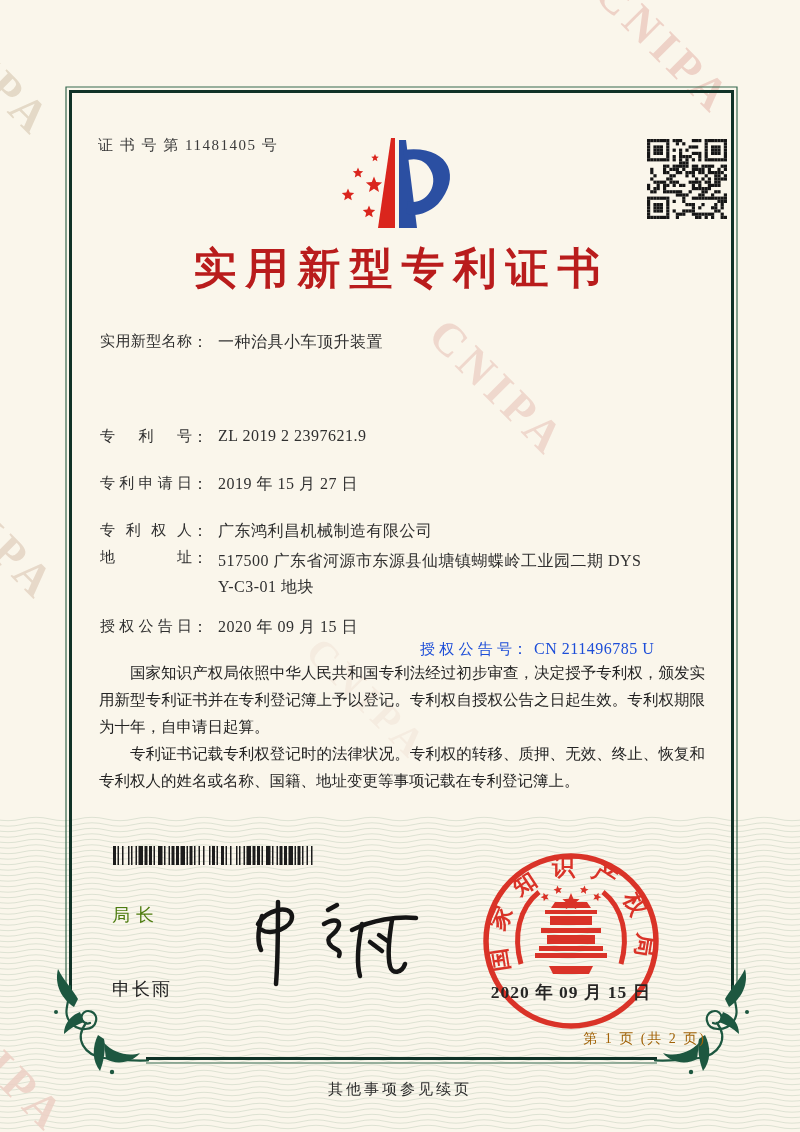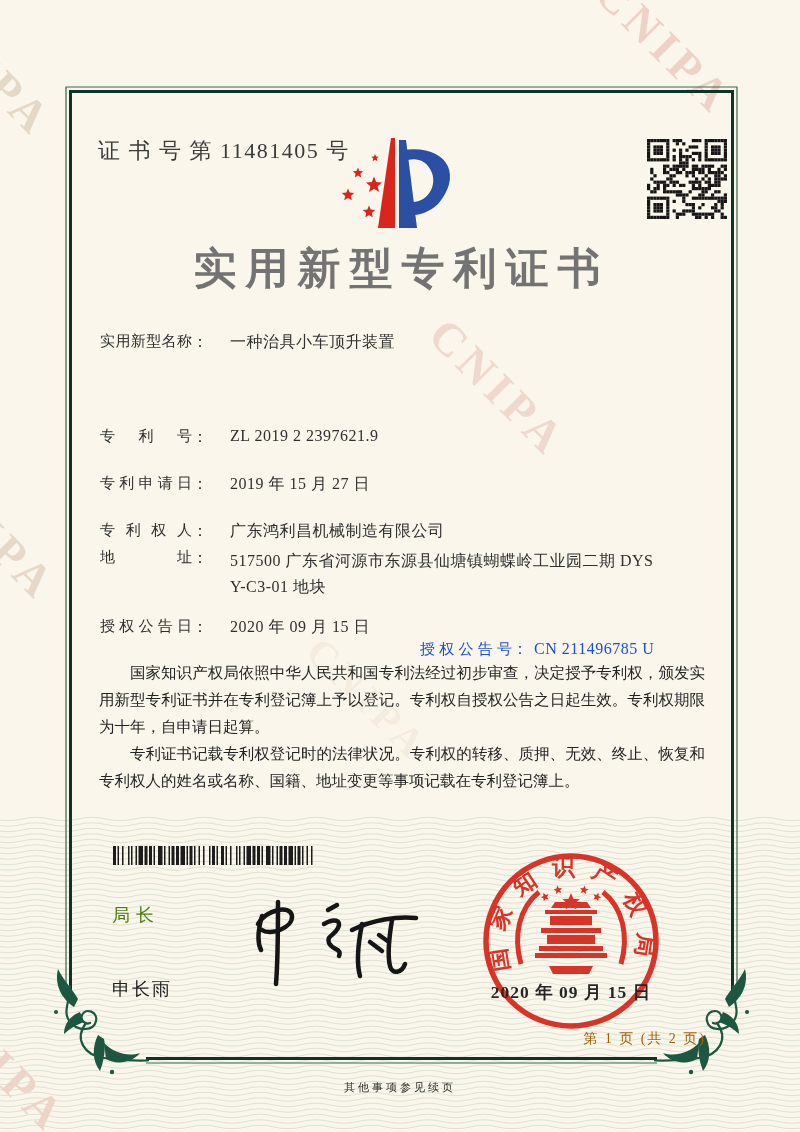--- a/index.html
+++ b/index.html
@@ -12,51 +12,51 @@
   .wm{position:absolute;z-index:1;font-weight:bold;font-size:46px;letter-spacing:6px;
       transform:rotate(45deg);transform-origin:left top;white-space:nowrap;user-select:none;}
   .wm1{left:-58px;top:-12px;color:#ddd0bb;opacity:.75;}
   .wm2{left:622px;top:-34px;color:#eccabf;opacity:.8;}
   .wm3{left:456px;top:308px;color:#eed3c8;opacity:.85;}
   .wm4{left:-54px;top:452px;color:#e3d2c1;opacity:.8;}
   .wm5{left:330px;top:628px;color:#f1e4d8;opacity:.55;font-size:40px;}
   .wm6{left:-44px;top:984px;color:#edd0c5;opacity:.85;}
   .frame-svg{position:absolute;left:0;top:0;width:800px;height:1132px;z-index:2;}
   
-  .cert-no{position:absolute;left:98px;top:136px;font-size:22px;letter-spacing:1.5px;color:#3b3b3b;z-index:3;}
+  .cert-no{position:absolute;left:98px;top:136px;font-size:15px;letter-spacing:1.5px;color:#3b3b3b;z-index:3;}
   .logo{position:absolute;left:328px;top:128px;z-index:3;}
   .qr{position:absolute;left:647px;top:139px;z-index:3;}
   .title{position:absolute;left:66px;top:240px;width:671px;text-align:center;font-size:43px;
-         font-weight:bold;letter-spacing:9px;color:#737373;z-index:3;}
+         font-weight:bold;letter-spacing:9px;color:#b91c1c;z-index:3;}
   
   .row{position:absolute;left:100px;font-size:16px;color:#303030;z-index:3;white-space:nowrap;}
   .row .lab{display:inline-block;width:92px;font-size:15px;text-align:justify;text-align-last:justify;vertical-align:top;}
   .row .col{display:inline-block;vertical-align:top;}
-  .row .val{display:inline-block;margin-left:22px;vertical-align:top;letter-spacing:.5px;}
+  .row .val{display:inline-block;margin-left:10px;vertical-align:top;letter-spacing:.5px;}
   .row.addr .val{white-space:pre-line;width:520px;line-height:26px;}
   .grant-no{position:absolute;left:420px;top:639px;font-size:16px;color:#1d4ed8;z-index:3;white-space:nowrap;}
   .grant-no .lab{display:inline-block;width:92px;font-size:15px;text-align:justify;text-align-last:justify;}
   .grant-no .val{margin-left:6px;letter-spacing:.5px;}
   
   .body-text{position:absolute;left:99px;top:659px;width:606px;font-size:15.5px;line-height:27px;
              text-align:justify;color:#242424;z-index:3;}
   .body-text p{margin:0;text-indent:2em;}
   
   .barcode{position:absolute;left:113px;top:846px;z-index:3;}
   
   .signer-title{position:absolute;left:112px;top:903px;font-size:18px;letter-spacing:6px;color:#4d7c0f;z-index:3;}
   .signer-name{position:absolute;left:112px;top:940px;font-size:18px;letter-spacing:2px;color:#222;z-index:3;margin-top:37px;}
   .signature{position:absolute;left:232px;top:880px;z-index:3;}
   
   .seal{position:absolute;left:476px;top:846px;z-index:4;opacity:.93;}
   .seal-ring-text{font-size:23px;font-weight:bold;letter-spacing:15px;}
   .seal-date{font-size:17.5px;letter-spacing:1px;font-weight:bold;}
   
   .page-info{position:absolute;left:66px;top:1030px;width:640px;text-align:right;font-size:14px;color:#a16207;z-index:3;letter-spacing:2px;}
-  .foot-note{position:absolute;left:0;top:1080px;width:800px;text-align:center;font-size:11px;color:#2b2b2b;z-index:3;letter-spacing:3px;}
+  .foot-note{position:absolute;left:0;top:1080px;width:800px;text-align:center;font-size:15px;color:#2b2b2b;z-index:3;letter-spacing:3px;}
 </style>
 </head>
 <body>
 
 <div class="page">
 
   <svg class="waves" viewBox="0 0 800 316" aria-hidden="true">
     <path id="wave-path" d="M-6 3.0 q14 3.4 28 0 q14 -3.4 28 0 q14 3.4 28 0 q14 -3.4 28 0 q14 3.4 28 0 q14 -3.4 28 0 q14 3.4 28 0 q14 -3.4 28 0 q14 3.4 28 0 q14 -3.4 28 0 q14 3.4 28 0 q14 -3.4 28 0 q14 3.4 28 0 q14 -3.4 28 0 q14 3.4 28 0 q14 -3.4 28 0 q14 3.4 28 0 q14 -3.4 28 0 q14 3.4 28 0 q14 -3.4 28 0 q14 3.4 28 0 q14 -3.4 28 0 q14 3.4 28 0 q14 -3.4 28 0 q14 3.4 28 0 q14 -3.4 28 0 q14 3.4 28 0 q14 -3.4 28 0 q14 3.4 28 0 q14 -3.4 28 0M-6 8.5 q14 3.4 28 0 q14 -3.4 28 0 q14 3.4 28 0 q14 -3.4 28 0 q14 3.4 28 0 q14 -3.4 28 0 q14 3.4 28 0 q14 -3.4 28 0 q14 3.4 28 0 q14 -3.4 28 0 q14 3.4 28 0 q14 -3.4 28 0 q14 3.4 28 0 q14 -3.4 28 0 q14 3.4 28 0 q14 -3.4 28 0 q14 3.4 28 0 q14 -3.4 28 0 q14 3.4 28 0 q14 -3.4 28 0 q14 3.4 28 0 q14 -3.4 28 0 q14 3.4 28 0 q14 -3.4 28 0 q14 3.4 28 0 q14 -3.4 28 0 q14 3.4 28 0 q14 -3.4 28 0 q14 3.4 28 0 q14 -3.4 28 0M-6 14.0 q14 3.4 28 0 q14 -3.4 28 0 q14 3.4 28 0 q14 -3.4 28 0 q14 3.4 28 0 q14 -3.4 28 0 q14 3.4 28 0 q14 -3.4 28 0 q14 3.4 28 0 q14 -3.4 28 0 q14 3.4 28 0 q14 -3.4 28 0 q14 3.4 28 0 q14 -3.4 28 0 q14 3.4 28 0 q14 -3.4 28 0 q14 3.4 28 0 q14 -3.4 28 0 q14 3.4 28 0 q14 -3.4 28 0 q14 3.4 28 0 q14 -3.4 28 0 q14 3.4 28 0 q14 -3.4 28 0 q14 3.4 28 0 q14 -3.4 28 0 q14 3.4 28 0 q14 -3.4 28 0 q14 3.4 28 0 q14 -3.4 28 0M-6 19.5 q14 3.4 28 0 q14 -3.4 28 0 q14 3.4 28 0 q14 -3.4 28 0 q14 3.4 28 0 q14 -3.4 28 0 q14 3.4 28 0 q14 -3.4 28 0 q14 3.4 28 0 q14 -3.4 28 0 q14 3.4 28 0 q14 -3.4 28 0 q14 3.4 28 0 q14 -3.4 28 0 q14 3.4 28 0 q14 -3.4 28 0 q14 3.4 28 0 q14 -3.4 28 0 q14 3.4 28 0 q14 -3.4 28 0 q14 3.4 28 0 q14 -3.4 28 0 q14 3.4 28 0 q14 -3.4 28 0 q14 3.4 28 0 q14 -3.4 28 0 q14 3.4 28 0 q14 -3.4 28 0 q14 3.4 28 0 q14 -3.4 28 0M-6 25.0 q14 3.4 28 0 q14 -3.4 28 0 q14 3.4 28 0 q14 -3.4 28 0 q14 3.4 28 0 q14 -3.4 28 0 q14 3.4 28 0 q14 -3.4 28 0 q14 3.4 28 0 q14 -3.4 28 0 q14 3.4 28 0 q14 -3.4 28 0 q14 3.4 28 0 q14 -3.4 28 0 q14 3.4 28 0 q14 -3.4 28 0 q14 3.4 28 0 q14 -3.4 28 0 q14 3.4 28 0 q14 -3.4 28 0 q14 3.4 28 0 q14 -3.4 28 0 q14 3.4 28 0 q14 -3.4 28 0 q14 3.4 28 0 q14 -3.4 28 0 q14 3.4 28 0 q14 -3.4 28 0 q14 3.4 28 0 q14 -3.4 28 0M-6 30.5 q14 3.4 28 0 q14 -3.4 28 0 q14 3.4 28 0 q14 -3.4 28 0 q14 3.4 28 0 q14 -3.4 28 0 q14 3.4 28 0 q14 -3.4 28 0 q14 3.4 28 0 q14 -3.4 28 0 q14 3.4 28 0 q14 -3.4 28 0 q14 3.4 28 0 q14 -3.4 28 0 q14 3.4 28 0 q14 -3.4 28 0 q14 3.4 28 0 q14 -3.4 28 0 q14 3.4 28 0 q14 -3.4 28 0 q14 3.4 28 0 q14 -3.4 28 0 q14 3.4 28 0 q14 -3.4 28 0 q14 3.4 28 0 q14 -3.4 28 0 q14 3.4 28 0 q14 -3.4 28 0 q14 3.4 28 0 q14 -3.4 28 0M-6 36.0 q14 3.4 28 0 q14 -3.4 28 0 q14 3.4 28 0 q14 -3.4 28 0 q14 3.4 28 0 q14 -3.4 28 0 q14 3.4 28 0 q14 -3.4 28 0 q14 3.4 28 0 q14 -3.4 28 0 q14 3.4 28 0 q14 -3.4 28 0 q14 3.4 28 0 q14 -3.4 28 0 q14 3.4 28 0 q14 -3.4 28 0 q14 3.4 28 0 q14 -3.4 28 0 q14 3.4 28 0 q14 -3.4 28 0 q14 3.4 28 0 q14 -3.4 28 0 q14 3.4 28 0 q14 -3.4 28 0 q14 3.4 28 0 q14 -3.4 28 0 q14 3.4 28 0 q14 -3.4 28 0 q14 3.4 28 0 q14 -3.4 28 0M-6 41.5 q14 3.4 28 0 q14 -3.4 28 0 q14 3.4 28 0 q14 -3.4 28 0 q14 3.4 28 0 q14 -3.4 28 0 q14 3.4 28 0 q14 -3.4 28 0 q14 3.4 28 0 q14 -3.4 28 0 q14 3.4 28 0 q14 -3.4 28 0 q14 3.4 28 0 q14 -3.4 28 0 q14 3.4 28 0 q14 -3.4 28 0 q14 3.4 28 0 q14 -3.4 28 0 q14 3.4 28 0 q14 -3.4 28 0 q14 3.4 28 0 q14 -3.4 28 0 q14 3.4 28 0 q14 -3.4 28 0 q14 3.4 28 0 q14 -3.4 28 0 q14 3.4 28 0 q14 -3.4 28 0 q14 3.4 28 0 q14 -3.4 28 0M-6 47.0 q14 3.4 28 0 q14 -3.4 28 0 q14 3.4 28 0 q14 -3.4 28 0 q14 3.4 28 0 q14 -3.4 28 0 q14 3.4 28 0 q14 -3.4 28 0 q14 3.4 28 0 q14 -3.4 28 0 q14 3.4 28 0 q14 -3.4 28 0 q14 3.4 28 0 q14 -3.4 28 0 q14 3.4 28 0 q14 -3.4 28 0 q14 3.4 28 0 q14 -3.4 28 0 q14 3.4 28 0 q14 -3.4 28 0 q14 3.4 28 0 q14 -3.4 28 0 q14 3.4 28 0 q14 -3.4 28 0 q14 3.4 28 0 q14 -3.4 28 0 q14 3.4 28 0 q14 -3.4 28 0 q14 3.4 28 0 q14 -3.4 28 0M-6 52.5 q14 3.4 28 0 q14 -3.4 28 0 q14 3.4 28 0 q14 -3.4 28 0 q14 3.4 28 0 q14 -3.4 28 0 q14 3.4 28 0 q14 -3.4 28 0 q14 3.4 28 0 q14 -3.4 28 0 q14 3.4 28 0 q14 -3.4 28 0 q14 3.4 28 0 q14 -3.4 28 0 q14 3.4 28 0 q14 -3.4 28 0 q14 3.4 28 0 q14 -3.4 28 0 q14 3.4 28 0 q14 -3.4 28 0 q14 3.4 28 0 q14 -3.4 28 0 q14 3.4 28 0 q14 -3.4 28 0 q14 3.4 28 0 q14 -3.4 28 0 q14 3.4 28 0 q14 -3.4 28 0 q14 3.4 28 0 q14 -3.4 28 0M-6 58.0 q14 3.4 28 0 q14 -3.4 28 0 q14 3.4 28 0 q14 -3.4 28 0 q14 3.4 28 0 q14 -3.4 28 0 q14 3.4 28 0 q14 -3.4 28 0 q14 3.4 28 0 q14 -3.4 28 0 q14 3.4 28 0 q14 -3.4 28 0 q14 3.4 28 0 q14 -3.4 28 0 q14 3.4 28 0 q14 -3.4 28 0 q14 3.4 28 0 q14 -3.4 28 0 q14 3.4 28 0 q14 -3.4 28 0 q14 3.4 28 0 q14 -3.4 28 0 q14 3.4 28 0 q14 -3.4 28 0 q14 3.4 28 0 q14 -3.4 28 0 q14 3.4 28 0 q14 -3.4 28 0 q14 3.4 28 0 q14 -3.4 28 0M-6 63.5 q14 3.4 28 0 q14 -3.4 28 0 q14 3.4 28 0 q14 -3.4 28 0 q14 3.4 28 0 q14 -3.4 28 0 q14 3.4 28 0 q14 -3.4 28 0 q14 3.4 28 0 q14 -3.4 28 0 q14 3.4 28 0 q14 -3.4 28 0 q14 3.4 28 0 q14 -3.4 28 0 q14 3.4 28 0 q14 -3.4 28 0 q14 3.4 28 0 q14 -3.4 28 0 q14 3.4 28 0 q14 -3.4 28 0 q14 3.4 28 0 q14 -3.4 28 0 q14 3.4 28 0 q14 -3.4 28 0 q14 3.4 28 0 q14 -3.4 28 0 q14 3.4 28 0 q14 -3.4 28 0 q14 3.4 28 0 q14 -3.4 28 0M-6 69.0 q14 3.4 28 0 q14 -3.4 28 0 q14 3.4 28 0 q14 -3.4 28 0 q14 3.4 28 0 q14 -3.4 28 0 q14 3.4 28 0 q14 -3.4 28 0 q14 3.4 28 0 q14 -3.4 28 0 q14 3.4 28 0 q14 -3.4 28 0 q14 3.4 28 0 q14 -3.4 28 0 q14 3.4 28 0 q14 -3.4 28 0 q14 3.4 28 0 q14 -3.4 28 0 q14 3.4 28 0 q14 -3.4 28 0 q14 3.4 28 0 q14 -3.4 28 0 q14 3.4 28 0 q14 -3.4 28 0 q14 3.4 28 0 q14 -3.4 28 0 q14 3.4 28 0 q14 -3.4 28 0 q14 3.4 28 0 q14 -3.4 28 0M-6 74.5 q14 3.4 28 0 q14 -3.4 28 0 q14 3.4 28 0 q14 -3.4 28 0 q14 3.4 28 0 q14 -3.4 28 0 q14 3.4 28 0 q14 -3.4 28 0 q14 3.4 28 0 q14 -3.4 28 0 q14 3.4 28 0 q14 -3.4 28 0 q14 3.4 28 0 q14 -3.4 28 0 q14 3.4 28 0 q14 -3.4 28 0 q14 3.4 28 0 q14 -3.4 28 0 q14 3.4 28 0 q14 -3.4 28 0 q14 3.4 28 0 q14 -3.4 28 0 q14 3.4 28 0 q14 -3.4 28 0 q14 3.4 28 0 q14 -3.4 28 0 q14 3.4 28 0 q14 -3.4 28 0 q14 3.4 28 0 q14 -3.4 28 0M-6 80.0 q14 3.4 28 0 q14 -3.4 28 0 q14 3.4 28 0 q14 -3.4 28 0 q14 3.4 28 0 q14 -3.4 28 0 q14 3.4 28 0 q14 -3.4 28 0 q14 3.4 28 0 q14 -3.4 28 0 q14 3.4 28 0 q14 -3.4 28 0 q14 3.4 28 0 q14 -3.4 28 0 q14 3.4 28 0 q14 -3.4 28 0 q14 3.4 28 0 q14 -3.4 28 0 q14 3.4 28 0 q14 -3.4 28 0 q14 3.4 28 0 q14 -3.4 28 0 q14 3.4 28 0 q14 -3.4 28 0 q14 3.4 28 0 q14 -3.4 28 0 q14 3.4 28 0 q14 -3.4 28 0 q14 3.4 28 0 q14 -3.4 28 0M-6 85.5 q14 3.4 28 0 q14 -3.4 28 0 q14 3.4 28 0 q14 -3.4 28 0 q14 3.4 28 0 q14 -3.4 28 0 q14 3.4 28 0 q14 -3.4 28 0 q14 3.4 28 0 q14 -3.4 28 0 q14 3.4 28 0 q14 -3.4 28 0 q14 3.4 28 0 q14 -3.4 28 0 q14 3.4 28 0 q14 -3.4 28 0 q14 3.4 28 0 q14 -3.4 28 0 q14 3.4 28 0 q14 -3.4 28 0 q14 3.4 28 0 q14 -3.4 28 0 q14 3.4 28 0 q14 -3.4 28 0 q14 3.4 28 0 q14 -3.4 28 0 q14 3.4 28 0 q14 -3.4 28 0 q14 3.4 28 0 q14 -3.4 28 0M-6 91.0 q14 3.4 28 0 q14 -3.4 28 0 q14 3.4 28 0 q14 -3.4 28 0 q14 3.4 28 0 q14 -3.4 28 0 q14 3.4 28 0 q14 -3.4 28 0 q14 3.4 28 0 q14 -3.4 28 0 q14 3.4 28 0 q14 -3.4 28 0 q14 3.4 28 0 q14 -3.4 28 0 q14 3.4 28 0 q14 -3.4 28 0 q14 3.4 28 0 q14 -3.4 28 0 q14 3.4 28 0 q14 -3.4 28 0 q14 3.4 28 0 q14 -3.4 28 0 q14 3.4 28 0 q14 -3.4 28 0 q14 3.4 28 0 q14 -3.4 28 0 q14 3.4 28 0 q14 -3.4 28 0 q14 3.4 28 0 q14 -3.4 28 0M-6 96.5 q14 3.4 28 0 q14 -3.4 28 0 q14 3.4 28 0 q14 -3.4 28 0 q14 3.4 28 0 q14 -3.4 28 0 q14 3.4 28 0 q14 -3.4 28 0 q14 3.4 28 0 q14 -3.4 28 0 q14 3.4 28 0 q14 -3.4 28 0 q14 3.4 28 0 q14 -3.4 28 0 q14 3.4 28 0 q14 -3.4 28 0 q14 3.4 28 0 q14 -3.4 28 0 q14 3.4 28 0 q14 -3.4 28 0 q14 3.4 28 0 q14 -3.4 28 0 q14 3.4 28 0 q14 -3.4 28 0 q14 3.4 28 0 q14 -3.4 28 0 q14 3.4 28 0 q14 -3.4 28 0 q14 3.4 28 0 q14 -3.4 28 0M-6 102.0 q14 3.4 28 0 q14 -3.4 28 0 q14 3.4 28 0 q14 -3.4 28 0 q14 3.4 28 0 q14 -3.4 28 0 q14 3.4 28 0 q14 -3.4 28 0 q14 3.4 28 0 q14 -3.4 28 0 q14 3.4 28 0 q14 -3.4 28 0 q14 3.4 28 0 q14 -3.4 28 0 q14 3.4 28 0 q14 -3.4 28 0 q14 3.4 28 0 q14 -3.4 28 0 q14 3.4 28 0 q14 -3.4 28 0 q14 3.4 28 0 q14 -3.4 28 0 q14 3.4 28 0 q14 -3.4 28 0 q14 3.4 28 0 q14 -3.4 28 0 q14 3.4 28 0 q14 -3.4 28 0 q14 3.4 28 0 q14 -3.4 28 0M-6 107.5 q14 3.4 28 0 q14 -3.4 28 0 q14 3.4 28 0 q14 -3.4 28 0 q14 3.4 28 0 q14 -3.4 28 0 q14 3.4 28 0 q14 -3.4 28 0 q14 3.4 28 0 q14 -3.4 28 0 q14 3.4 28 0 q14 -3.4 28 0 q14 3.4 28 0 q14 -3.4 28 0 q14 3.4 28 0 q14 -3.4 28 0 q14 3.4 28 0 q14 -3.4 28 0 q14 3.4 28 0 q14 -3.4 28 0 q14 3.4 28 0 q14 -3.4 28 0 q14 3.4 28 0 q14 -3.4 28 0 q14 3.4 28 0 q14 -3.4 28 0 q14 3.4 28 0 q14 -3.4 28 0 q14 3.4 28 0 q14 -3.4 28 0M-6 113.0 q14 3.4 28 0 q14 -3.4 28 0 q14 3.4 28 0 q14 -3.4 28 0 q14 3.4 28 0 q14 -3.4 28 0 q14 3.4 28 0 q14 -3.4 28 0 q14 3.4 28 0 q14 -3.4 28 0 q14 3.4 28 0 q14 -3.4 28 0 q14 3.4 28 0 q14 -3.4 28 0 q14 3.4 28 0 q14 -3.4 28 0 q14 3.4 28 0 q14 -3.4 28 0 q14 3.4 28 0 q14 -3.4 28 0 q14 3.4 28 0 q14 -3.4 28 0 q14 3.4 28 0 q14 -3.4 28 0 q14 3.4 28 0 q14 -3.4 28 0 q14 3.4 28 0 q14 -3.4 28 0 q14 3.4 28 0 q14 -3.4 28 0M-6 118.5 q14 3.4 28 0 q14 -3.4 28 0 q14 3.4 28 0 q14 -3.4 28 0 q14 3.4 28 0 q14 -3.4 28 0 q14 3.4 28 0 q14 -3.4 28 0 q14 3.4 28 0 q14 -3.4 28 0 q14 3.4 28 0 q14 -3.4 28 0 q14 3.4 28 0 q14 -3.4 28 0 q14 3.4 28 0 q14 -3.4 28 0 q14 3.4 28 0 q14 -3.4 28 0 q14 3.4 28 0 q14 -3.4 28 0 q14 3.4 28 0 q14 -3.4 28 0 q14 3.4 28 0 q14 -3.4 28 0 q14 3.4 28 0 q14 -3.4 28 0 q14 3.4 28 0 q14 -3.4 28 0 q14 3.4 28 0 q14 -3.4 28 0M-6 124.0 q14 3.4 28 0 q14 -3.4 28 0 q14 3.4 28 0 q14 -3.4 28 0 q14 3.4 28 0 q14 -3.4 28 0 q14 3.4 28 0 q14 -3.4 28 0 q14 3.4 28 0 q14 -3.4 28 0 q14 3.4 28 0 q14 -3.4 28 0 q14 3.4 28 0 q14 -3.4 28 0 q14 3.4 28 0 q14 -3.4 28 0 q14 3.4 28 0 q14 -3.4 28 0 q14 3.4 28 0 q14 -3.4 28 0 q14 3.4 28 0 q14 -3.4 28 0 q14 3.4 28 0 q14 -3.4 28 0 q14 3.4 28 0 q14 -3.4 28 0 q14 3.4 28 0 q14 -3.4 28 0 q14 3.4 28 0 q14 -3.4 28 0M-6 129.5 q14 3.4 28 0 q14 -3.4 28 0 q14 3.4 28 0 q14 -3.4 28 0 q14 3.4 28 0 q14 -3.4 28 0 q14 3.4 28 0 q14 -3.4 28 0 q14 3.4 28 0 q14 -3.4 28 0 q14 3.4 28 0 q14 -3.4 28 0 q14 3.4 28 0 q14 -3.4 28 0 q14 3.4 28 0 q14 -3.4 28 0 q14 3.4 28 0 q14 -3.4 28 0 q14 3.4 28 0 q14 -3.4 28 0 q14 3.4 28 0 q14 -3.4 28 0 q14 3.4 28 0 q14 -3.4 28 0 q14 3.4 28 0 q14 -3.4 28 0 q14 3.4 28 0 q14 -3.4 28 0 q14 3.4 28 0 q14 -3.4 28 0M-6 135.0 q14 3.4 28 0 q14 -3.4 28 0 q14 3.4 28 0 q14 -3.4 28 0 q14 3.4 28 0 q14 -3.4 28 0 q14 3.4 28 0 q14 -3.4 28 0 q14 3.4 28 0 q14 -3.4 28 0 q14 3.4 28 0 q14 -3.4 28 0 q14 3.4 28 0 q14 -3.4 28 0 q14 3.4 28 0 q14 -3.4 28 0 q14 3.4 28 0 q14 -3.4 28 0 q14 3.4 28 0 q14 -3.4 28 0 q14 3.4 28 0 q14 -3.4 28 0 q14 3.4 28 0 q14 -3.4 28 0 q14 3.4 28 0 q14 -3.4 28 0 q14 3.4 28 0 q14 -3.4 28 0 q14 3.4 28 0 q14 -3.4 28 0M-6 140.5 q14 3.4 28 0 q14 -3.4 28 0 q14 3.4 28 0 q14 -3.4 28 0 q14 3.4 28 0 q14 -3.4 28 0 q14 3.4 28 0 q14 -3.4 28 0 q14 3.4 28 0 q14 -3.4 28 0 q14 3.4 28 0 q14 -3.4 28 0 q14 3.4 28 0 q14 -3.4 28 0 q14 3.4 28 0 q14 -3.4 28 0 q14 3.4 28 0 q14 -3.4 28 0 q14 3.4 28 0 q14 -3.4 28 0 q14 3.4 28 0 q14 -3.4 28 0 q14 3.4 28 0 q14 -3.4 28 0 q14 3.4 28 0 q14 -3.4 28 0 q14 3.4 28 0 q14 -3.4 28 0 q14 3.4 28 0 q14 -3.4 28 0M-6 146.0 q14 3.4 28 0 q14 -3.4 28 0 q14 3.4 28 0 q14 -3.4 28 0 q14 3.4 28 0 q14 -3.4 28 0 q14 3.4 28 0 q14 -3.4 28 0 q14 3.4 28 0 q14 -3.4 28 0 q14 3.4 28 0 q14 -3.4 28 0 q14 3.4 28 0 q14 -3.4 28 0 q14 3.4 28 0 q14 -3.4 28 0 q14 3.4 28 0 q14 -3.4 28 0 q14 3.4 28 0 q14 -3.4 28 0 q14 3.4 28 0 q14 -3.4 28 0 q14 3.4 28 0 q14 -3.4 28 0 q14 3.4 28 0 q14 -3.4 28 0 q14 3.4 28 0 q14 -3.4 28 0 q14 3.4 28 0 q14 -3.4 28 0M-6 151.5 q14 3.4 28 0 q14 -3.4 28 0 q14 3.4 28 0 q14 -3.4 28 0 q14 3.4 28 0 q14 -3.4 28 0 q14 3.4 28 0 q14 -3.4 28 0 q14 3.4 28 0 q14 -3.4 28 0 q14 3.4 28 0 q14 -3.4 28 0 q14 3.4 28 0 q14 -3.4 28 0 q14 3.4 28 0 q14 -3.4 28 0 q14 3.4 28 0 q14 -3.4 28 0 q14 3.4 28 0 q14 -3.4 28 0 q14 3.4 28 0 q14 -3.4 28 0 q14 3.4 28 0 q14 -3.4 28 0 q14 3.4 28 0 q14 -3.4 28 0 q14 3.4 28 0 q14 -3.4 28 0 q14 3.4 28 0 q14 -3.4 28 0M-6 157.0 q14 3.4 28 0 q14 -3.4 28 0 q14 3.4 28 0 q14 -3.4 28 0 q14 3.4 28 0 q14 -3.4 28 0 q14 3.4 28 0 q14 -3.4 28 0 q14 3.4 28 0 q14 -3.4 28 0 q14 3.4 28 0 q14 -3.4 28 0 q14 3.4 28 0 q14 -3.4 28 0 q14 3.4 28 0 q14 -3.4 28 0 q14 3.4 28 0 q14 -3.4 28 0 q14 3.4 28 0 q14 -3.4 28 0 q14 3.4 28 0 q14 -3.4 28 0 q14 3.4 28 0 q14 -3.4 28 0 q14 3.4 28 0 q14 -3.4 28 0 q14 3.4 28 0 q14 -3.4 28 0 q14 3.4 28 0 q14 -3.4 28 0M-6 162.5 q14 3.4 28 0 q14 -3.4 28 0 q14 3.4 28 0 q14 -3.4 28 0 q14 3.4 28 0 q14 -3.4 28 0 q14 3.4 28 0 q14 -3.4 28 0 q14 3.4 28 0 q14 -3.4 28 0 q14 3.4 28 0 q14 -3.4 28 0 q14 3.4 28 0 q14 -3.4 28 0 q14 3.4 28 0 q14 -3.4 28 0 q14 3.4 28 0 q14 -3.4 28 0 q14 3.4 28 0 q14 -3.4 28 0 q14 3.4 28 0 q14 -3.4 28 0 q14 3.4 28 0 q14 -3.4 28 0 q14 3.4 28 0 q14 -3.4 28 0 q14 3.4 28 0 q14 -3.4 28 0 q14 3.4 28 0 q14 -3.4 28 0M-6 168.0 q14 3.4 28 0 q14 -3.4 28 0 q14 3.4 28 0 q14 -3.4 28 0 q14 3.4 28 0 q14 -3.4 28 0 q14 3.4 28 0 q14 -3.4 28 0 q14 3.4 28 0 q14 -3.4 28 0 q14 3.4 28 0 q14 -3.4 28 0 q14 3.4 28 0 q14 -3.4 28 0 q14 3.4 28 0 q14 -3.4 28 0 q14 3.4 28 0 q14 -3.4 28 0 q14 3.4 28 0 q14 -3.4 28 0 q14 3.4 28 0 q14 -3.4 28 0 q14 3.4 28 0 q14 -3.4 28 0 q14 3.4 28 0 q14 -3.4 28 0 q14 3.4 28 0 q14 -3.4 28 0 q14 3.4 28 0 q14 -3.4 28 0M-6 173.5 q14 3.4 28 0 q14 -3.4 28 0 q14 3.4 28 0 q14 -3.4 28 0 q14 3.4 28 0 q14 -3.4 28 0 q14 3.4 28 0 q14 -3.4 28 0 q14 3.4 28 0 q14 -3.4 28 0 q14 3.4 28 0 q14 -3.4 28 0 q14 3.4 28 0 q14 -3.4 28 0 q14 3.4 28 0 q14 -3.4 28 0 q14 3.4 28 0 q14 -3.4 28 0 q14 3.4 28 0 q14 -3.4 28 0 q14 3.4 28 0 q14 -3.4 28 0 q14 3.4 28 0 q14 -3.4 28 0 q14 3.4 28 0 q14 -3.4 28 0 q14 3.4 28 0 q14 -3.4 28 0 q14 3.4 28 0 q14 -3.4 28 0M-6 179.0 q14 3.4 28 0 q14 -3.4 28 0 q14 3.4 28 0 q14 -3.4 28 0 q14 3.4 28 0 q14 -3.4 28 0 q14 3.4 28 0 q14 -3.4 28 0 q14 3.4 28 0 q14 -3.4 28 0 q14 3.4 28 0 q14 -3.4 28 0 q14 3.4 28 0 q14 -3.4 28 0 q14 3.4 28 0 q14 -3.4 28 0 q14 3.4 28 0 q14 -3.4 28 0 q14 3.4 28 0 q14 -3.4 28 0 q14 3.4 28 0 q14 -3.4 28 0 q14 3.4 28 0 q14 -3.4 28 0 q14 3.4 28 0 q14 -3.4 28 0 q14 3.4 28 0 q14 -3.4 28 0 q14 3.4 28 0 q14 -3.4 28 0M-6 184.5 q14 3.4 28 0 q14 -3.4 28 0 q14 3.4 28 0 q14 -3.4 28 0 q14 3.4 28 0 q14 -3.4 28 0 q14 3.4 28 0 q14 -3.4 28 0 q14 3.4 28 0 q14 -3.4 28 0 q14 3.4 28 0 q14 -3.4 28 0 q14 3.4 28 0 q14 -3.4 28 0 q14 3.4 28 0 q14 -3.4 28 0 q14 3.4 28 0 q14 -3.4 28 0 q14 3.4 28 0 q14 -3.4 28 0 q14 3.4 28 0 q14 -3.4 28 0 q14 3.4 28 0 q14 -3.4 28 0 q14 3.4 28 0 q14 -3.4 28 0 q14 3.4 28 0 q14 -3.4 28 0 q14 3.4 28 0 q14 -3.4 28 0M-6 190.0 q14 3.4 28 0 q14 -3.4 28 0 q14 3.4 28 0 q14 -3.4 28 0 q14 3.4 28 0 q14 -3.4 28 0 q14 3.4 28 0 q14 -3.4 28 0 q14 3.4 28 0 q14 -3.4 28 0 q14 3.4 28 0 q14 -3.4 28 0 q14 3.4 28 0 q14 -3.4 28 0 q14 3.4 28 0 q14 -3.4 28 0 q14 3.4 28 0 q14 -3.4 28 0 q14 3.4 28 0 q14 -3.4 28 0 q14 3.4 28 0 q14 -3.4 28 0 q14 3.4 28 0 q14 -3.4 28 0 q14 3.4 28 0 q14 -3.4 28 0 q14 3.4 28 0 q14 -3.4 28 0 q14 3.4 28 0 q14 -3.4 28 0M-6 195.5 q14 3.4 28 0 q14 -3.4 28 0 q14 3.4 28 0 q14 -3.4 28 0 q14 3.4 28 0 q14 -3.4 28 0 q14 3.4 28 0 q14 -3.4 28 0 q14 3.4 28 0 q14 -3.4 28 0 q14 3.4 28 0 q14 -3.4 28 0 q14 3.4 28 0 q14 -3.4 28 0 q14 3.4 28 0 q14 -3.4 28 0 q14 3.4 28 0 q14 -3.4 28 0 q14 3.4 28 0 q14 -3.4 28 0 q14 3.4 28 0 q14 -3.4 28 0 q14 3.4 28 0 q14 -3.4 28 0 q14 3.4 28 0 q14 -3.4 28 0 q14 3.4 28 0 q14 -3.4 28 0 q14 3.4 28 0 q14 -3.4 28 0M-6 201.0 q14 3.4 28 0 q14 -3.4 28 0 q14 3.4 28 0 q14 -3.4 28 0 q14 3.4 28 0 q14 -3.4 28 0 q14 3.4 28 0 q14 -3.4 28 0 q14 3.4 28 0 q14 -3.4 28 0 q14 3.4 28 0 q14 -3.4 28 0 q14 3.4 28 0 q14 -3.4 28 0 q14 3.4 28 0 q14 -3.4 28 0 q14 3.4 28 0 q14 -3.4 28 0 q14 3.4 28 0 q14 -3.4 28 0 q14 3.4 28 0 q14 -3.4 28 0 q14 3.4 28 0 q14 -3.4 28 0 q14 3.4 28 0 q14 -3.4 28 0 q14 3.4 28 0 q14 -3.4 28 0 q14 3.4 28 0 q14 -3.4 28 0M-6 206.5 q14 3.4 28 0 q14 -3.4 28 0 q14 3.4 28 0 q14 -3.4 28 0 q14 3.4 28 0 q14 -3.4 28 0 q14 3.4 28 0 q14 -3.4 28 0 q14 3.4 28 0 q14 -3.4 28 0 q14 3.4 28 0 q14 -3.4 28 0 q14 3.4 28 0 q14 -3.4 28 0 q14 3.4 28 0 q14 -3.4 28 0 q14 3.4 28 0 q14 -3.4 28 0 q14 3.4 28 0 q14 -3.4 28 0 q14 3.4 28 0 q14 -3.4 28 0 q14 3.4 28 0 q14 -3.4 28 0 q14 3.4 28 0 q14 -3.4 28 0 q14 3.4 28 0 q14 -3.4 28 0 q14 3.4 28 0 q14 -3.4 28 0M-6 212.0 q14 3.4 28 0 q14 -3.4 28 0 q14 3.4 28 0 q14 -3.4 28 0 q14 3.4 28 0 q14 -3.4 28 0 q14 3.4 28 0 q14 -3.4 28 0 q14 3.4 28 0 q14 -3.4 28 0 q14 3.4 28 0 q14 -3.4 28 0 q14 3.4 28 0 q14 -3.4 28 0 q14 3.4 28 0 q14 -3.4 28 0 q14 3.4 28 0 q14 -3.4 28 0 q14 3.4 28 0 q14 -3.4 28 0 q14 3.4 28 0 q14 -3.4 28 0 q14 3.4 28 0 q14 -3.4 28 0 q14 3.4 28 0 q14 -3.4 28 0 q14 3.4 28 0 q14 -3.4 28 0 q14 3.4 28 0 q14 -3.4 28 0M-6 217.5 q14 3.4 28 0 q14 -3.4 28 0 q14 3.4 28 0 q14 -3.4 28 0 q14 3.4 28 0 q14 -3.4 28 0 q14 3.4 28 0 q14 -3.4 28 0 q14 3.4 28 0 q14 -3.4 28 0 q14 3.4 28 0 q14 -3.4 28 0 q14 3.4 28 0 q14 -3.4 28 0 q14 3.4 28 0 q14 -3.4 28 0 q14 3.4 28 0 q14 -3.4 28 0 q14 3.4 28 0 q14 -3.4 28 0 q14 3.4 28 0 q14 -3.4 28 0 q14 3.4 28 0 q14 -3.4 28 0 q14 3.4 28 0 q14 -3.4 28 0 q14 3.4 28 0 q14 -3.4 28 0 q14 3.4 28 0 q14 -3.4 28 0M-6 223.0 q14 3.4 28 0 q14 -3.4 28 0 q14 3.4 28 0 q14 -3.4 28 0 q14 3.4 28 0 q14 -3.4 28 0 q14 3.4 28 0 q14 -3.4 28 0 q14 3.4 28 0 q14 -3.4 28 0 q14 3.4 28 0 q14 -3.4 28 0 q14 3.4 28 0 q14 -3.4 28 0 q14 3.4 28 0 q14 -3.4 28 0 q14 3.4 28 0 q14 -3.4 28 0 q14 3.4 28 0 q14 -3.4 28 0 q14 3.4 28 0 q14 -3.4 28 0 q14 3.4 28 0 q14 -3.4 28 0 q14 3.4 28 0 q14 -3.4 28 0 q14 3.4 28 0 q14 -3.4 28 0 q14 3.4 28 0 q14 -3.4 28 0M-6 228.5 q14 3.4 28 0 q14 -3.4 28 0 q14 3.4 28 0 q14 -3.4 28 0 q14 3.4 28 0 q14 -3.4 28 0 q14 3.4 28 0 q14 -3.4 28 0 q14 3.4 28 0 q14 -3.4 28 0 q14 3.4 28 0 q14 -3.4 28 0 q14 3.4 28 0 q14 -3.4 28 0 q14 3.4 28 0 q14 -3.4 28 0 q14 3.4 28 0 q14 -3.4 28 0 q14 3.4 28 0 q14 -3.4 28 0 q14 3.4 28 0 q14 -3.4 28 0 q14 3.4 28 0 q14 -3.4 28 0 q14 3.4 28 0 q14 -3.4 28 0 q14 3.4 28 0 q14 -3.4 28 0 q14 3.4 28 0 q14 -3.4 28 0M-6 234.0 q14 3.4 28 0 q14 -3.4 28 0 q14 3.4 28 0 q14 -3.4 28 0 q14 3.4 28 0 q14 -3.4 28 0 q14 3.4 28 0 q14 -3.4 28 0 q14 3.4 28 0 q14 -3.4 28 0 q14 3.4 28 0 q14 -3.4 28 0 q14 3.4 28 0 q14 -3.4 28 0 q14 3.4 28 0 q14 -3.4 28 0 q14 3.4 28 0 q14 -3.4 28 0 q14 3.4 28 0 q14 -3.4 28 0 q14 3.4 28 0 q14 -3.4 28 0 q14 3.4 28 0 q14 -3.4 28 0 q14 3.4 28 0 q14 -3.4 28 0 q14 3.4 28 0 q14 -3.4 28 0 q14 3.4 28 0 q14 -3.4 28 0M-6 239.5 q14 3.4 28 0 q14 -3.4 28 0 q14 3.4 28 0 q14 -3.4 28 0 q14 3.4 28 0 q14 -3.4 28 0 q14 3.4 28 0 q14 -3.4 28 0 q14 3.4 28 0 q14 -3.4 28 0 q14 3.4 28 0 q14 -3.4 28 0 q14 3.4 28 0 q14 -3.4 28 0 q14 3.4 28 0 q14 -3.4 28 0 q14 3.4 28 0 q14 -3.4 28 0 q14 3.4 28 0 q14 -3.4 28 0 q14 3.4 28 0 q14 -3.4 28 0 q14 3.4 28 0 q14 -3.4 28 0 q14 3.4 28 0 q14 -3.4 28 0 q14 3.4 28 0 q14 -3.4 28 0 q14 3.4 28 0 q14 -3.4 28 0M-6 245.0 q14 3.4 28 0 q14 -3.4 28 0 q14 3.4 28 0 q14 -3.4 28 0 q14 3.4 28 0 q14 -3.4 28 0 q14 3.4 28 0 q14 -3.4 28 0 q14 3.4 28 0 q14 -3.4 28 0 q14 3.4 28 0 q14 -3.4 28 0 q14 3.4 28 0 q14 -3.4 28 0 q14 3.4 28 0 q14 -3.4 28 0 q14 3.4 28 0 q14 -3.4 28 0 q14 3.4 28 0 q14 -3.4 28 0 q14 3.4 28 0 q14 -3.4 28 0 q14 3.4 28 0 q14 -3.4 28 0 q14 3.4 28 0 q14 -3.4 28 0 q14 3.4 28 0 q14 -3.4 28 0 q14 3.4 28 0 q14 -3.4 28 0M-6 250.5 q14 3.4 28 0 q14 -3.4 28 0 q14 3.4 28 0 q14 -3.4 28 0 q14 3.4 28 0 q14 -3.4 28 0 q14 3.4 28 0 q14 -3.4 28 0 q14 3.4 28 0 q14 -3.4 28 0 q14 3.4 28 0 q14 -3.4 28 0 q14 3.4 28 0 q14 -3.4 28 0 q14 3.4 28 0 q14 -3.4 28 0 q14 3.4 28 0 q14 -3.4 28 0 q14 3.4 28 0 q14 -3.4 28 0 q14 3.4 28 0 q14 -3.4 28 0 q14 3.4 28 0 q14 -3.4 28 0 q14 3.4 28 0 q14 -3.4 28 0 q14 3.4 28 0 q14 -3.4 28 0 q14 3.4 28 0 q14 -3.4 28 0M-6 256.0 q14 3.4 28 0 q14 -3.4 28 0 q14 3.4 28 0 q14 -3.4 28 0 q14 3.4 28 0 q14 -3.4 28 0 q14 3.4 28 0 q14 -3.4 28 0 q14 3.4 28 0 q14 -3.4 28 0 q14 3.4 28 0 q14 -3.4 28 0 q14 3.4 28 0 q14 -3.4 28 0 q14 3.4 28 0 q14 -3.4 28 0 q14 3.4 28 0 q14 -3.4 28 0 q14 3.4 28 0 q14 -3.4 28 0 q14 3.4 28 0 q14 -3.4 28 0 q14 3.4 28 0 q14 -3.4 28 0 q14 3.4 28 0 q14 -3.4 28 0 q14 3.4 28 0 q14 -3.4 28 0 q14 3.4 28 0 q14 -3.4 28 0M-6 261.5 q14 3.4 28 0 q14 -3.4 28 0 q14 3.4 28 0 q14 -3.4 28 0 q14 3.4 28 0 q14 -3.4 28 0 q14 3.4 28 0 q14 -3.4 28 0 q14 3.4 28 0 q14 -3.4 28 0 q14 3.4 28 0 q14 -3.4 28 0 q14 3.4 28 0 q14 -3.4 28 0 q14 3.4 28 0 q14 -3.4 28 0 q14 3.4 28 0 q14 -3.4 28 0 q14 3.4 28 0 q14 -3.4 28 0 q14 3.4 28 0 q14 -3.4 28 0 q14 3.4 28 0 q14 -3.4 28 0 q14 3.4 28 0 q14 -3.4 28 0 q14 3.4 28 0 q14 -3.4 28 0 q14 3.4 28 0 q14 -3.4 28 0M-6 267.0 q14 3.4 28 0 q14 -3.4 28 0 q14 3.4 28 0 q14 -3.4 28 0 q14 3.4 28 0 q14 -3.4 28 0 q14 3.4 28 0 q14 -3.4 28 0 q14 3.4 28 0 q14 -3.4 28 0 q14 3.4 28 0 q14 -3.4 28 0 q14 3.4 28 0 q14 -3.4 28 0 q14 3.4 28 0 q14 -3.4 28 0 q14 3.4 28 0 q14 -3.4 28 0 q14 3.4 28 0 q14 -3.4 28 0 q14 3.4 28 0 q14 -3.4 28 0 q14 3.4 28 0 q14 -3.4 28 0 q14 3.4 28 0 q14 -3.4 28 0 q14 3.4 28 0 q14 -3.4 28 0 q14 3.4 28 0 q14 -3.4 28 0M-6 272.5 q14 3.4 28 0 q14 -3.4 28 0 q14 3.4 28 0 q14 -3.4 28 0 q14 3.4 28 0 q14 -3.4 28 0 q14 3.4 28 0 q14 -3.4 28 0 q14 3.4 28 0 q14 -3.4 28 0 q14 3.4 28 0 q14 -3.4 28 0 q14 3.4 28 0 q14 -3.4 28 0 q14 3.4 28 0 q14 -3.4 28 0 q14 3.4 28 0 q14 -3.4 28 0 q14 3.4 28 0 q14 -3.4 28 0 q14 3.4 28 0 q14 -3.4 28 0 q14 3.4 28 0 q14 -3.4 28 0 q14 3.4 28 0 q14 -3.4 28 0 q14 3.4 28 0 q14 -3.4 28 0 q14 3.4 28 0 q14 -3.4 28 0M-6 278.0 q14 3.4 28 0 q14 -3.4 28 0 q14 3.4 28 0 q14 -3.4 28 0 q14 3.4 28 0 q14 -3.4 28 0 q14 3.4 28 0 q14 -3.4 28 0 q14 3.4 28 0 q14 -3.4 28 0 q14 3.4 28 0 q14 -3.4 28 0 q14 3.4 28 0 q14 -3.4 28 0 q14 3.4 28 0 q14 -3.4 28 0 q14 3.4 28 0 q14 -3.4 28 0 q14 3.4 28 0 q14 -3.4 28 0 q14 3.4 28 0 q14 -3.4 28 0 q14 3.4 28 0 q14 -3.4 28 0 q14 3.4 28 0 q14 -3.4 28 0 q14 3.4 28 0 q14 -3.4 28 0 q14 3.4 28 0 q14 -3.4 28 0M-6 283.5 q14 3.4 28 0 q14 -3.4 28 0 q14 3.4 28 0 q14 -3.4 28 0 q14 3.4 28 0 q14 -3.4 28 0 q14 3.4 28 0 q14 -3.4 28 0 q14 3.4 28 0 q14 -3.4 28 0 q14 3.4 28 0 q14 -3.4 28 0 q14 3.4 28 0 q14 -3.4 28 0 q14 3.4 28 0 q14 -3.4 28 0 q14 3.4 28 0 q14 -3.4 28 0 q14 3.4 28 0 q14 -3.4 28 0 q14 3.4 28 0 q14 -3.4 28 0 q14 3.4 28 0 q14 -3.4 28 0 q14 3.4 28 0 q14 -3.4 28 0 q14 3.4 28 0 q14 -3.4 28 0 q14 3.4 28 0 q14 -3.4 28 0M-6 289.0 q14 3.4 28 0 q14 -3.4 28 0 q14 3.4 28 0 q14 -3.4 28 0 q14 3.4 28 0 q14 -3.4 28 0 q14 3.4 28 0 q14 -3.4 28 0 q14 3.4 28 0 q14 -3.4 28 0 q14 3.4 28 0 q14 -3.4 28 0 q14 3.4 28 0 q14 -3.4 28 0 q14 3.4 28 0 q14 -3.4 28 0 q14 3.4 28 0 q14 -3.4 28 0 q14 3.4 28 0 q14 -3.4 28 0 q14 3.4 28 0 q14 -3.4 28 0 q14 3.4 28 0 q14 -3.4 28 0 q14 3.4 28 0 q14 -3.4 28 0 q14 3.4 28 0 q14 -3.4 28 0 q14 3.4 28 0 q14 -3.4 28 0M-6 294.5 q14 3.4 28 0 q14 -3.4 28 0 q14 3.4 28 0 q14 -3.4 28 0 q14 3.4 28 0 q14 -3.4 28 0 q14 3.4 28 0 q14 -3.4 28 0 q14 3.4 28 0 q14 -3.4 28 0 q14 3.4 28 0 q14 -3.4 28 0 q14 3.4 28 0 q14 -3.4 28 0 q14 3.4 28 0 q14 -3.4 28 0 q14 3.4 28 0 q14 -3.4 28 0 q14 3.4 28 0 q14 -3.4 28 0 q14 3.4 28 0 q14 -3.4 28 0 q14 3.4 28 0 q14 -3.4 28 0 q14 3.4 28 0 q14 -3.4 28 0 q14 3.4 28 0 q14 -3.4 28 0 q14 3.4 28 0 q14 -3.4 28 0M-6 300.0 q14 3.4 28 0 q14 -3.4 28 0 q14 3.4 28 0 q14 -3.4 28 0 q14 3.4 28 0 q14 -3.4 28 0 q14 3.4 28 0 q14 -3.4 28 0 q14 3.4 28 0 q14 -3.4 28 0 q14 3.4 28 0 q14 -3.4 28 0 q14 3.4 28 0 q14 -3.4 28 0 q14 3.4 28 0 q14 -3.4 28 0 q14 3.4 28 0 q14 -3.4 28 0 q14 3.4 28 0 q14 -3.4 28 0 q14 3.4 28 0 q14 -3.4 28 0 q14 3.4 28 0 q14 -3.4 28 0 q14 3.4 28 0 q14 -3.4 28 0 q14 3.4 28 0 q14 -3.4 28 0 q14 3.4 28 0 q14 -3.4 28 0M-6 305.5 q14 3.4 28 0 q14 -3.4 28 0 q14 3.4 28 0 q14 -3.4 28 0 q14 3.4 28 0 q14 -3.4 28 0 q14 3.4 28 0 q14 -3.4 28 0 q14 3.4 28 0 q14 -3.4 28 0 q14 3.4 28 0 q14 -3.4 28 0 q14 3.4 28 0 q14 -3.4 28 0 q14 3.4 28 0 q14 -3.4 28 0 q14 3.4 28 0 q14 -3.4 28 0 q14 3.4 28 0 q14 -3.4 28 0 q14 3.4 28 0 q14 -3.4 28 0 q14 3.4 28 0 q14 -3.4 28 0 q14 3.4 28 0 q14 -3.4 28 0 q14 3.4 28 0 q14 -3.4 28 0 q14 3.4 28 0 q14 -3.4 28 0M-6 311.0 q14 3.4 28 0 q14 -3.4 28 0 q14 3.4 28 0 q14 -3.4 28 0 q14 3.4 28 0 q14 -3.4 28 0 q14 3.4 28 0 q14 -3.4 28 0 q14 3.4 28 0 q14 -3.4 28 0 q14 3.4 28 0 q14 -3.4 28 0 q14 3.4 28 0 q14 -3.4 28 0 q14 3.4 28 0 q14 -3.4 28 0 q14 3.4 28 0 q14 -3.4 28 0 q14 3.4 28 0 q14 -3.4 28 0 q14 3.4 28 0 q14 -3.4 28 0 q14 3.4 28 0 q14 -3.4 28 0 q14 3.4 28 0 q14 -3.4 28 0 q14 3.4 28 0 q14 -3.4 28 0 q14 3.4 28 0 q14 -3.4 28 0" fill="none" stroke="#b7c9b3" stroke-width="0.8" opacity="0.55"></path>
   </svg>
 

